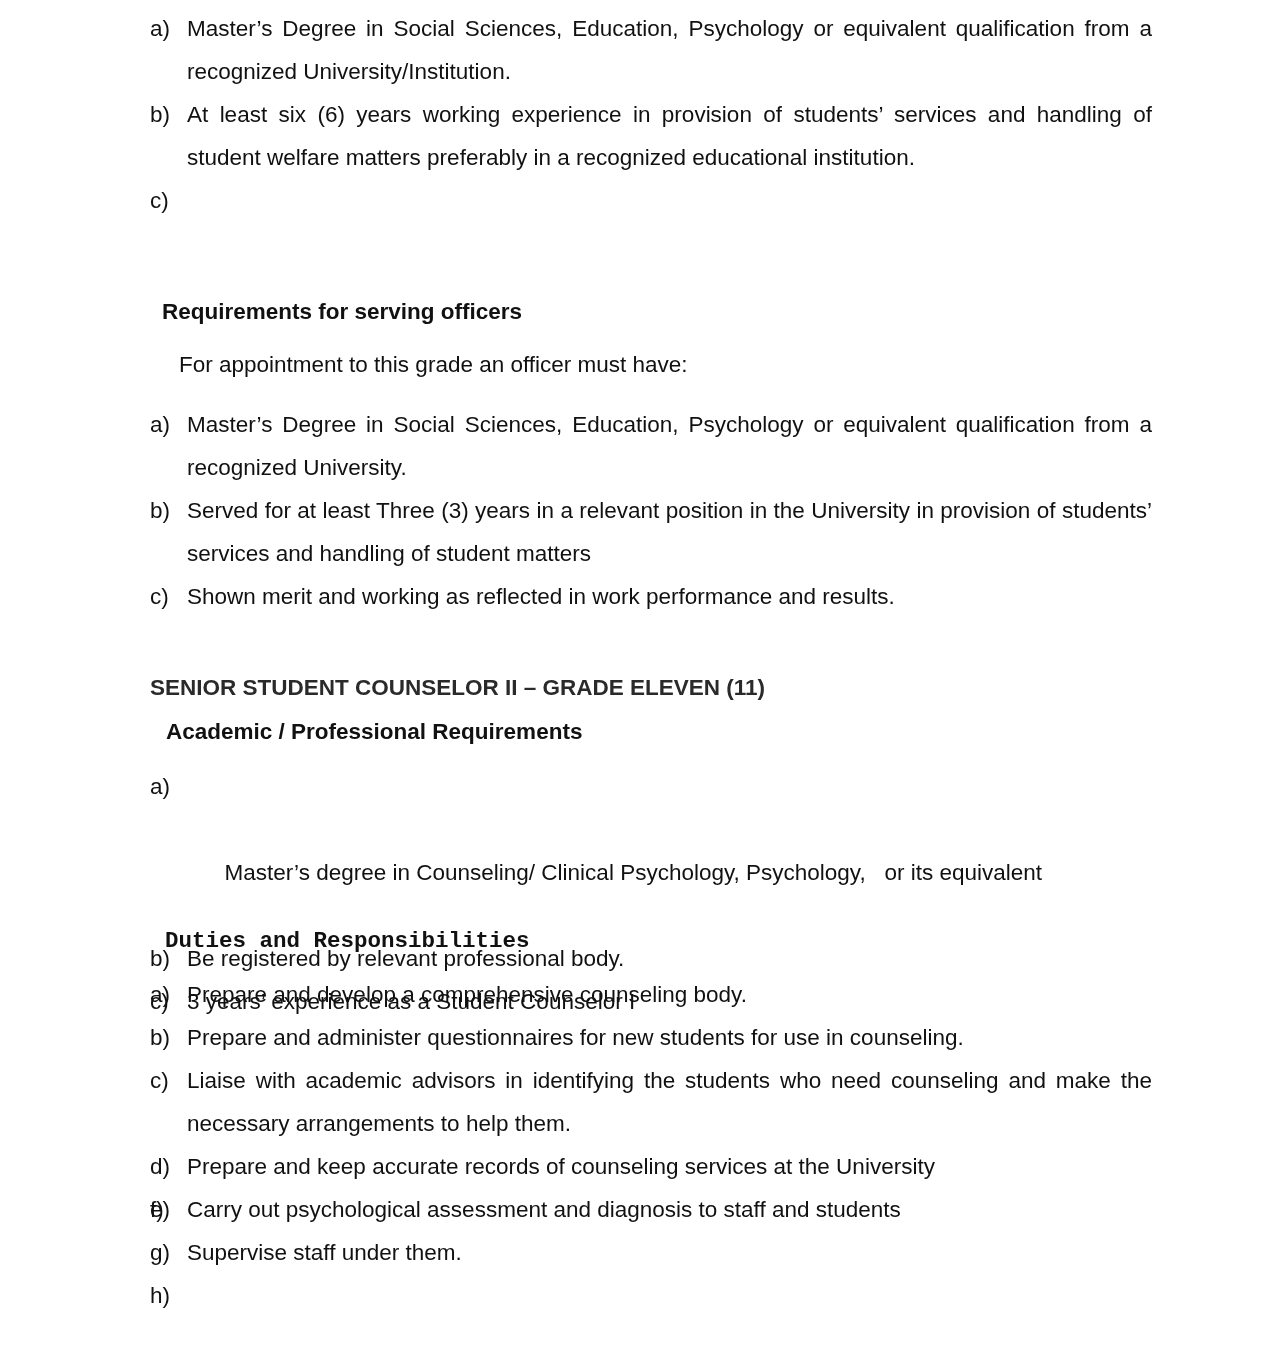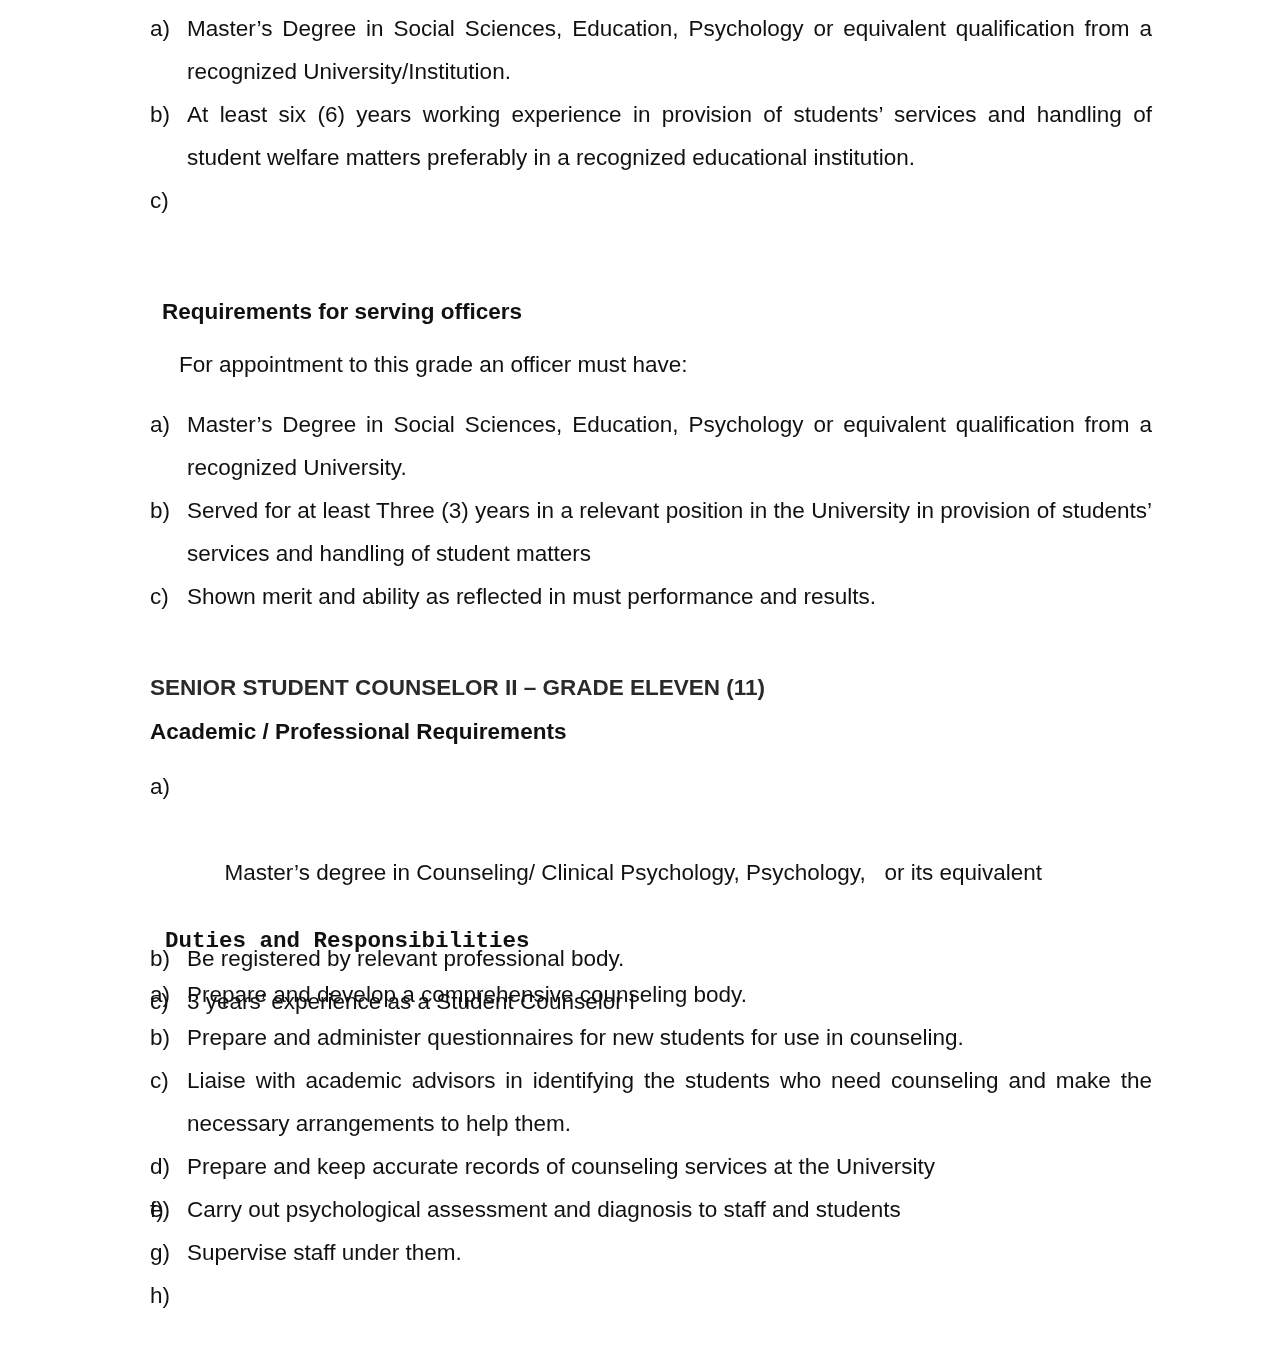--- a/index.html
+++ b/index.html
@@ -71,27 +71,27 @@
     <div class="list-item">
       <span class="marker">a)</span>
       <span>Master’s Degree in Social Sciences, Education, Psychology or equivalent qualification from a recognized University.</span>
     </div>
     <div class="list-item">
       <span class="marker">b)</span>
       <span>Served for at least Three (3) years in a relevant position in the University in provision of students’ services and handling of student matters</span>
     </div>
     <div class="list-item left">
       <span class="marker">c)</span>
-      <span>Shown merit and ability as reflected in must performance and results.</span>
+      <span>Shown merit and working as reflected in work performance and results.</span>
     </div>
   </div>
 
   <div class="grade-title" style="position:absolute; top:649px; left:0;margin-top:24px;">SENIOR STUDENT COUNSELOR II – GRADE ELEVEN (11)</div>
 
-  <div class="heading" style="position:absolute; top:717px; left:0;">Academic / Professional Requirements</div>
+  <div class="heading" style="position:absolute; top:717px; left:16px;">Academic / Professional Requirements</div>
   <div style="position:absolute; top:765px; left:0; width:1002px;">
     <div class="list-item left" style="white-space:pre;">
       <span class="marker">a)</span>
       <span>Master’s degree in Counseling/ Clinical Psychology, Psychology,   or its equivalent</span>
     </div>
     <div class="list-item left">
       <span class="marker">b)</span>
       <span>Be registered by relevant professional body.</span>
     </div>
     <div class="list-item left">

